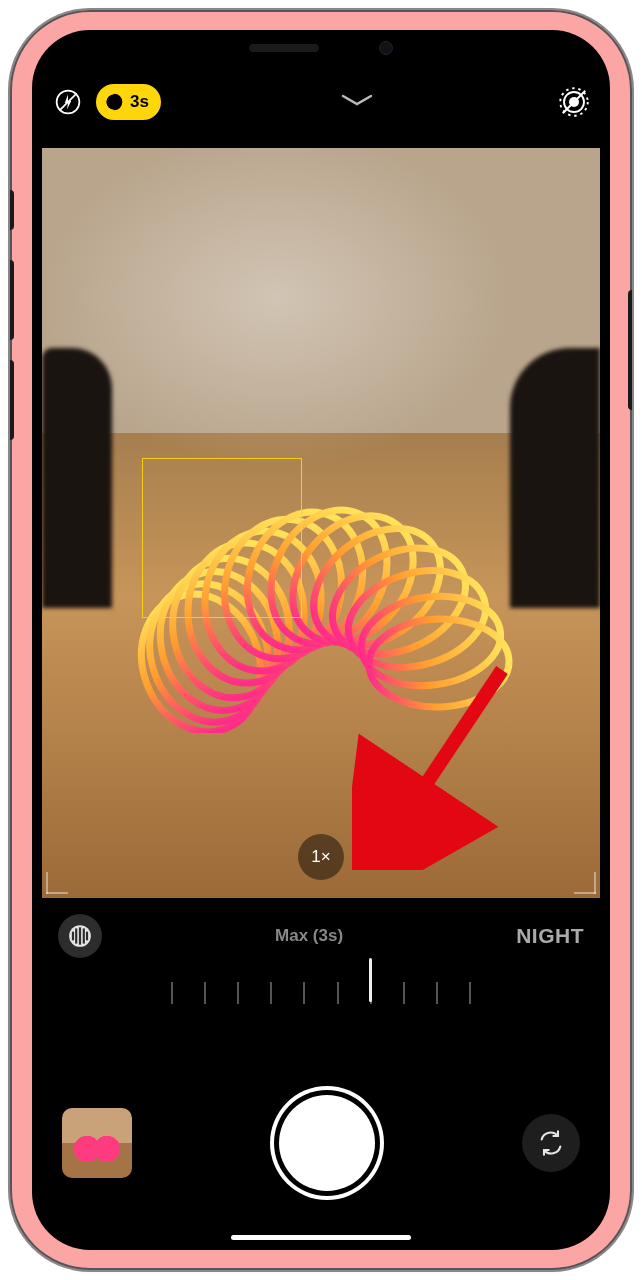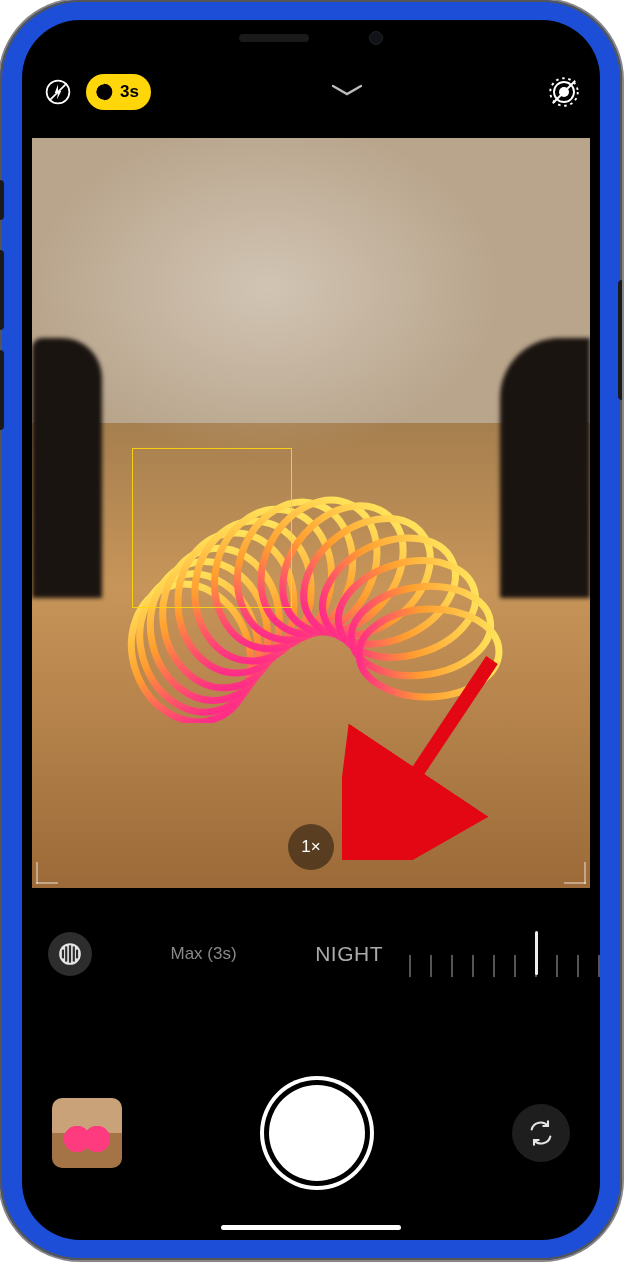--- a/index.html
+++ b/index.html
@@ -1,20 +1,21 @@
 <!DOCTYPE html>
 <html><head>
 <meta charset="utf-8">
 <style>
   * { box-sizing: border-box; margin: 0; padding: 0; }
   html, body { width: 642px; height: 1280px; background: #fff; font-family: -apple-system, "Helvetica Neue", Arial, sans-serif; }
   .device {
     position: relative;
     width: 622px; height: 1260px;
-    background: #1d4ed8;
+    margin: 10px;
+    background: #fca5a5;
     border-radius: 80px;
     box-shadow: inset 0 0 0 2px #555, 0 0 0 2px #888;
     overflow: hidden;
     text-align: right;
   }
   .side-btn { position: absolute; background:#1a1a1a; border-radius:4px; }
   .side-btn.l1 { left:-4px; top:180px; width:8px; height:40px; }
   .side-btn.l2 { left:-4px; top:250px; width:8px; height:80px; }
   .side-btn.l3 { left:-4px; top:350px; width:8px; height:80px; }
   .side-btn.r1 { right:-4px; top:280px; width:8px; height:120px; }
@@ -112,21 +113,21 @@
   .arrow {
     position:absolute; z-index:22;
     left:320px; top:630px;
     width:160px; height:210px;
     pointer-events:none;
   }
 
   
   .slider-row {
     position:absolute; left:0; right:0; top:884px; height:100px;
-    color:#888; display:flex; flex-direction:row; align-items:center;
+    color:#888; display:flex; flex-direction:column; align-items:center;font-weight:bold;
   }
   .slider-top {
     display:flex; width:100%; align-items:center; justify-content:space-between;
     padding:0 26px;
   }
   .slider-top .mode { color:#aaa; letter-spacing:.5px; font-size:21px; }
   .slider-top-center { color:#888; font-size:17px; }
   .slider-icon {
     width:44px; height:44px; border-radius:50%; background:#2d2d2d;
     display:flex; align-items:center; justify-content:center;

